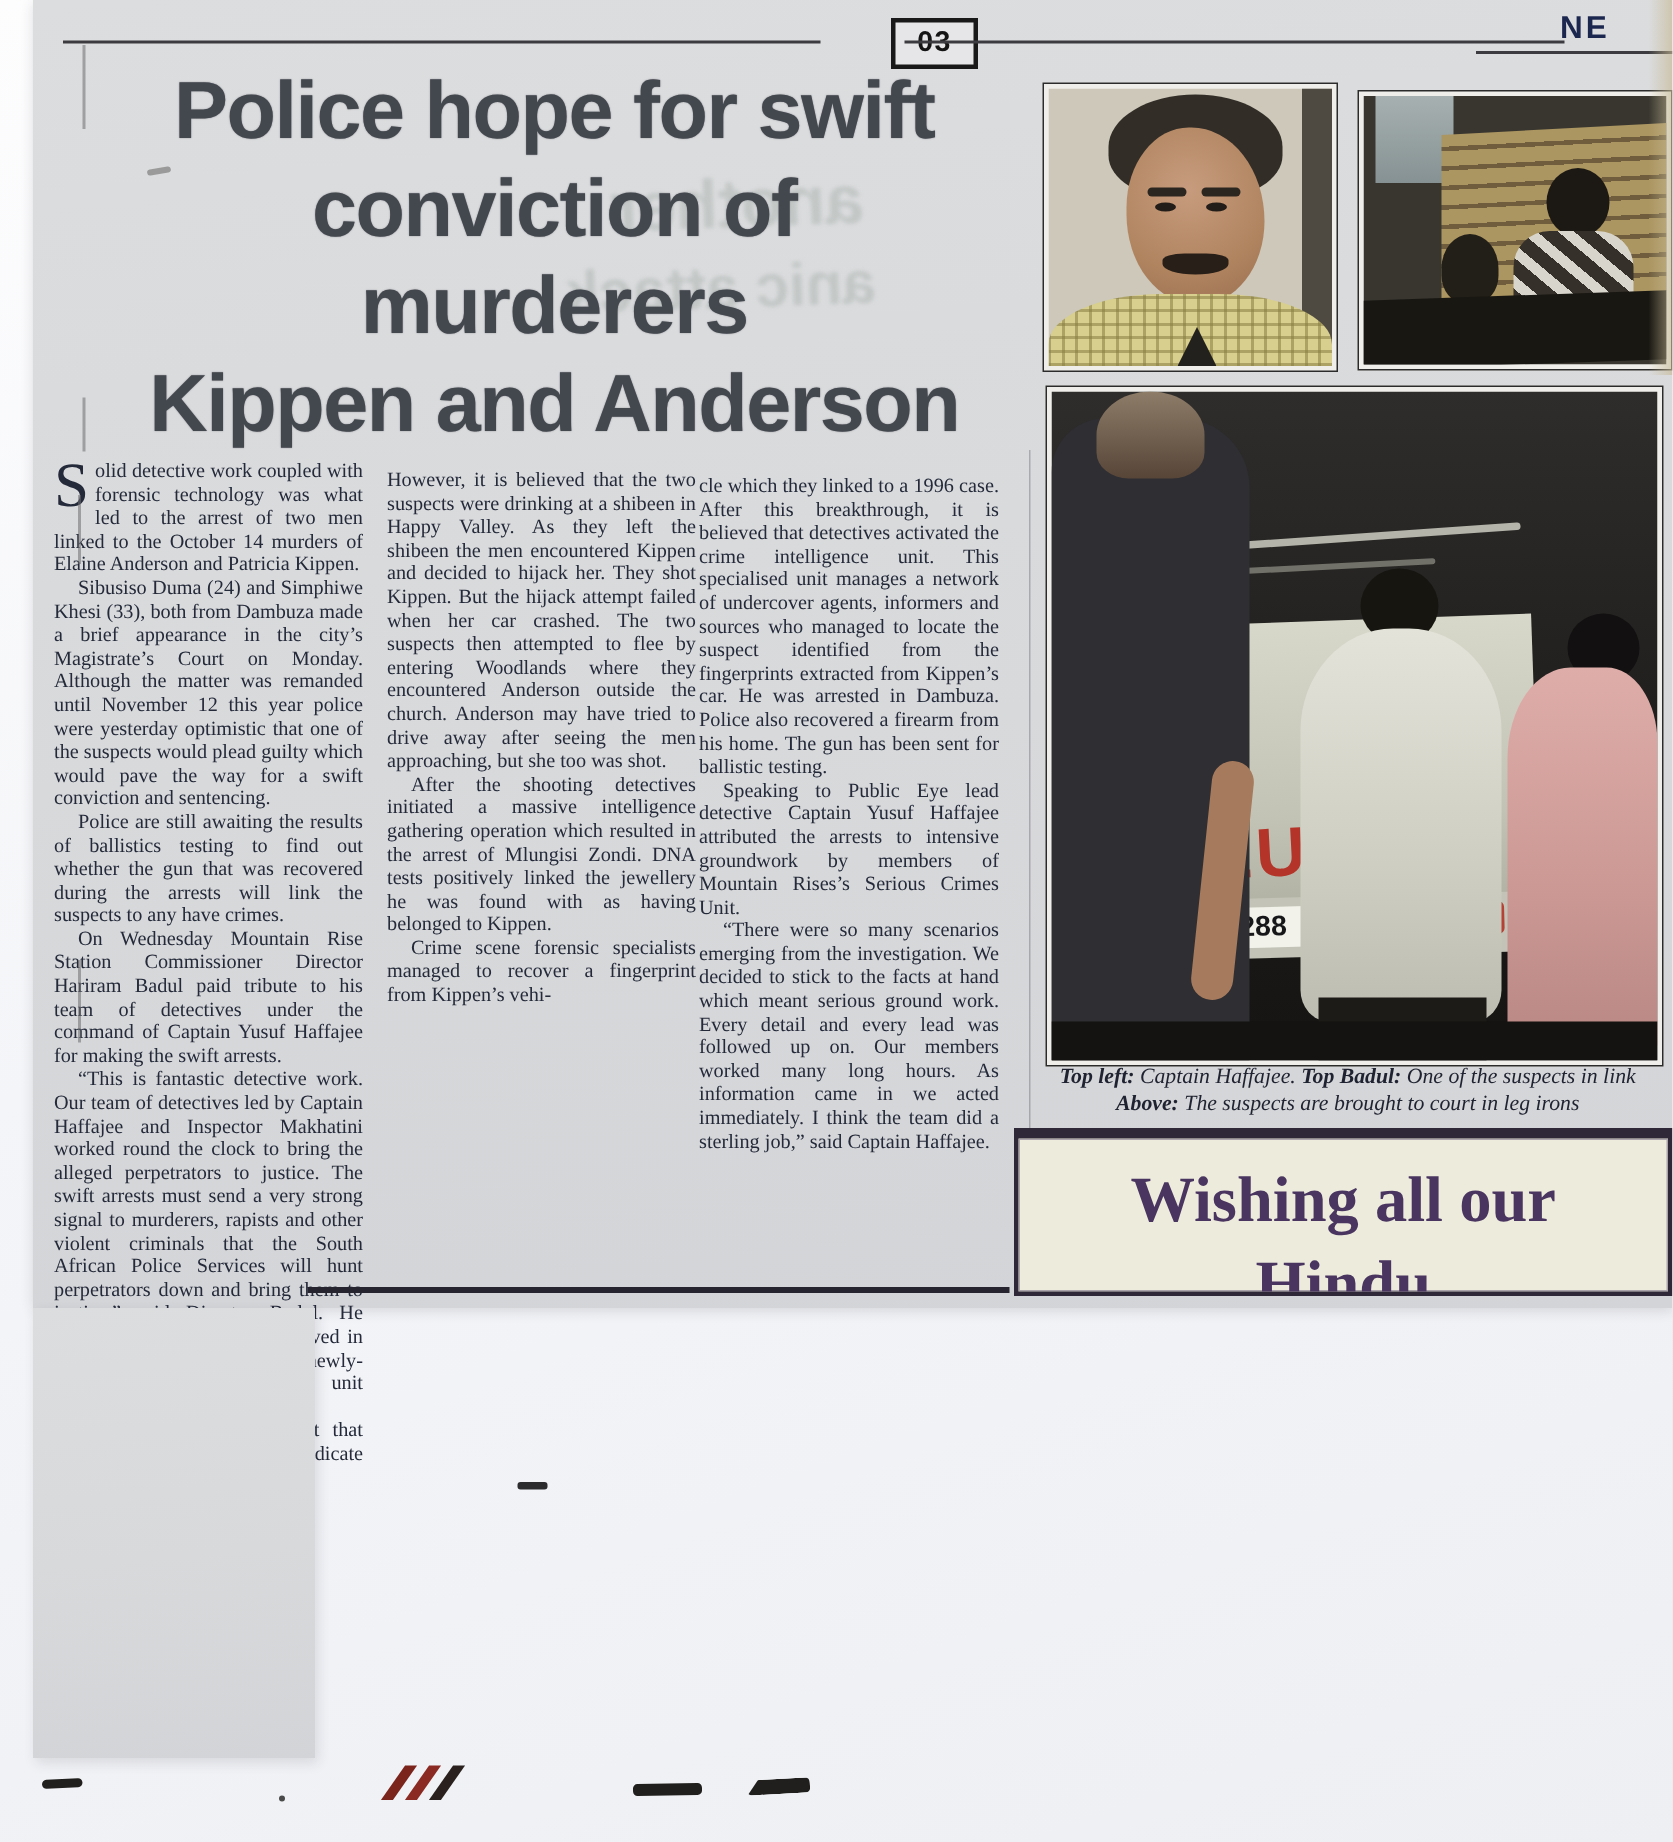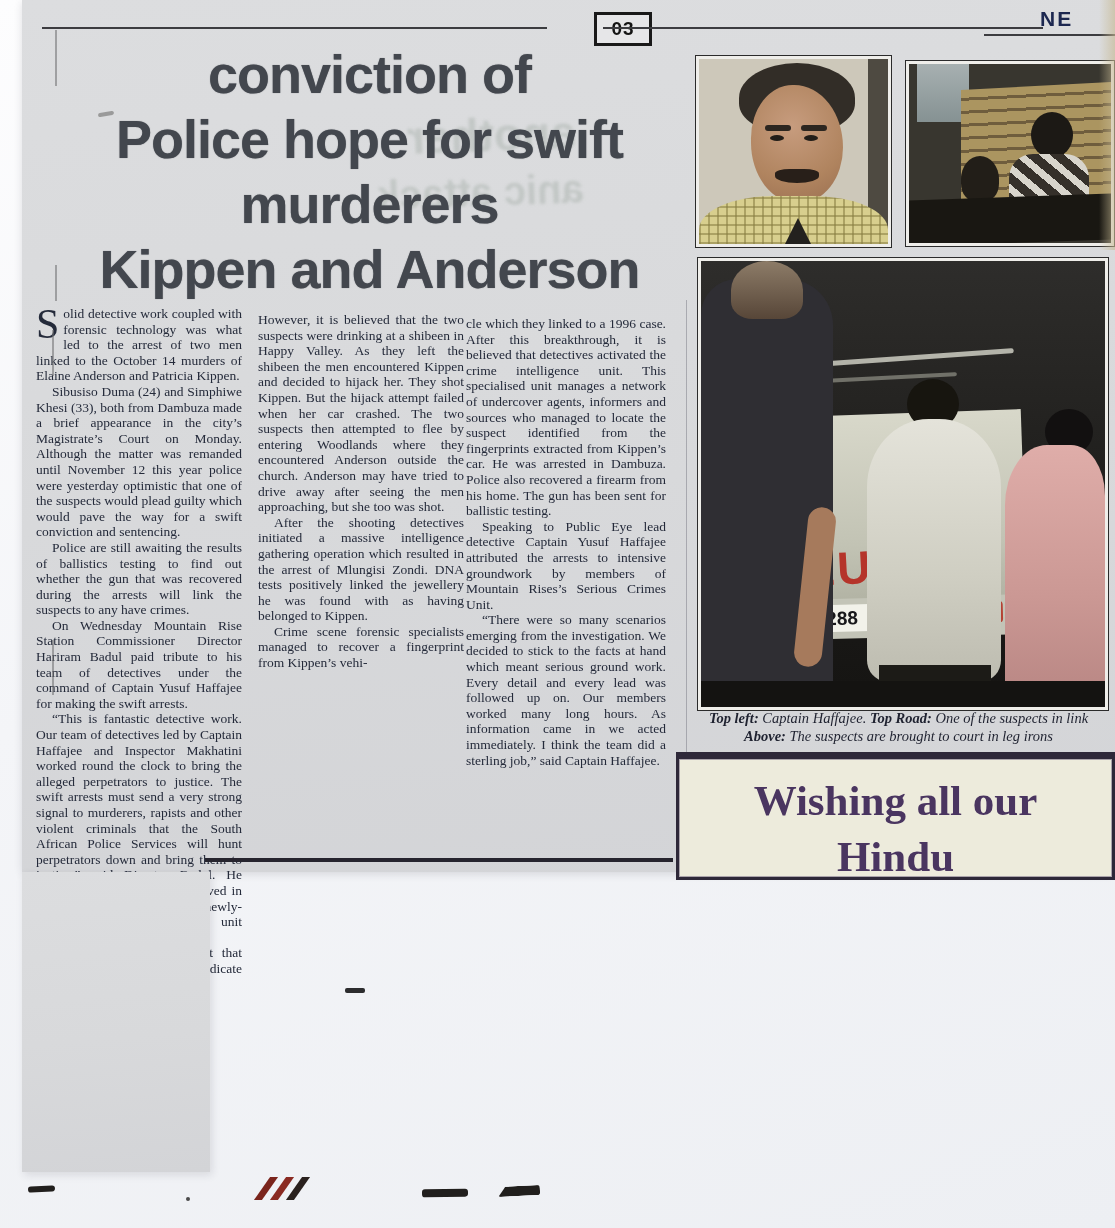--- a/index.html
+++ b/index.html
@@ -110,21 +110,21 @@
   .p3-head-right{position:absolute;left:344px;top:148px;width:48px;height:46px;border-radius:50%;background:#121010;}
   .p3-shirt-right{position:absolute;left:304px;top:184px;width:100px;height:252px;
     border-radius:42% 34% 0 0/24% 20% 0 0;
     background:linear-gradient(#dfadA9 0%,#cb9894 60%,#b98784 100%);}
   .p3-floor{position:absolute;left:0;bottom:0;width:100%;height:26px;background:#141311;}
   
   .caption{position:absolute;left:660px;top:710px;width:433px;text-align:center;color:#1f2230;
     font-size:14.5px;line-height:17.5px;font-style:italic;}
   .caption b{font-weight:bold;}
   
-  .adbox{position:absolute;left:654px;top:752px;width:439px;height:128px;background:#edebdc;
+  .adbox{position:absolute;left:654px;top:752px;width:439px;height:112px;background:#edebdc;
     border:3px solid #2e2839;border-top-width:7px;box-sizing:border-box;overflow:hidden;
     box-shadow:inset 0 0 0 1px rgba(90,78,110,.45);}
   .adbox .l1{margin:18px 0 0 0;text-align:center;font-weight:bold;font-size:43px;line-height:48px;
     color:#4a3560;}
   .adbox .l2{margin:8px 0 0 0;text-align:center;font-weight:bold;font-size:43px;line-height:48px;
     color:#4a3560;}
   
   .edge-art{position:absolute;width:2px;background:#6e6e70;opacity:.55;}
   .tan-edge{position:absolute;right:0;top:0;width:16px;height:250px;
     background:linear-gradient(to left,rgba(198,185,148,.65),rgba(198,185,148,0));}
@@ -151,22 +151,22 @@
     <div class="pageno">03</div>
     <div class="rule" style="left:581px;top:27px;width:440px;height:2px;"></div>
     <div class="masthead">NE</div>
     <div class="rule" style="left:962px;top:34px;width:131px;height:2px;"></div>
 
     <div class="ghost ghost1">another</div>
     <div class="ghost ghost2">anic attack</div>
     <div class="squiggle"></div>
 
     <div class="headline">
+        <p>Police hope for swift</p>
         <p>conviction of</p>
-        <p>Police hope for swift</p>
         <p>murderers</p>
         <p>Kippen and Anderson</p>
       </div>
 
     <div class="column col1">
         <p class="dropcap">Solid detective work coupled with forensic technology was what led to the arrest of two men linked to the October 14 murders of Elaine Anderson and Patricia Kippen.</p>
         <p>Sibusiso Duma (24) and Simphiwe Khesi (33), both from Dambuza made a brief appearance in the city’s Magistrate’s Court on Monday. Although the matter was remanded until November 12 this year police were yesterday optimistic that one of the suspects would plead guilty which would pave the way for a swift conviction and sentencing.</p>
         <p>Police are still awaiting the results of ballistics testing to find out whether the gun that was recovered during the arrests will link the suspects to any have crimes.</p>
         <p>On Wednesday Mountain Rise Station Commissioner Director Hariram Badul paid tribute to his team of detectives under the command of Captain Yusuf Haffajee for making the swift arrests.</p>
         <p>“This is fantastic detective work. Our team of detectives led by Captain Haffajee and Inspector Makhatini worked round the clock to bring the alleged perpetrators to justice. The swift arrests must send a very strong signal to murderers, rapists and other violent criminals that the South African Police Services will hunt perpetrators down and bring them to justice,” said Director Badul. He added that the detectives involved in the arrests formed part of a newly-formed serious crimes unit established at the station.</p>
@@ -233,21 +233,21 @@
         <div class="p3-head-mid"></div>
         <div class="p3-shirt-mid"></div>
         <div class="p3-legs-mid"></div>
         <div class="p3-head-right"></div>
         <div class="p3-shirt-right"></div>
         <div class="p3-floor"></div>
       </div>
     </div>
 
     <div class="caption">
-      <div><b>Top left:</b><span> Captain Haffajee. </span><b>Top Road:</b><span> One of the suspects in link</span></div>
+      <div><b>Top left:</b><span> Captain Haffajee. </span><b>Top Badul:</b><span> One of the suspects in link</span></div>
       <div><b>Above:</b><span> The suspects are brought to court in leg irons</span></div>
     </div>
 
     <div class="adbox">
       <p class="l1">Wishing all our</p>
       <p class="l2">Hindu</p>
     </div>
 
     <div class="edge-art" style="left:33px;top:30px;height:56px;"></div>
     <div class="edge-art" style="left:33px;top:265px;height:36px;"></div>

